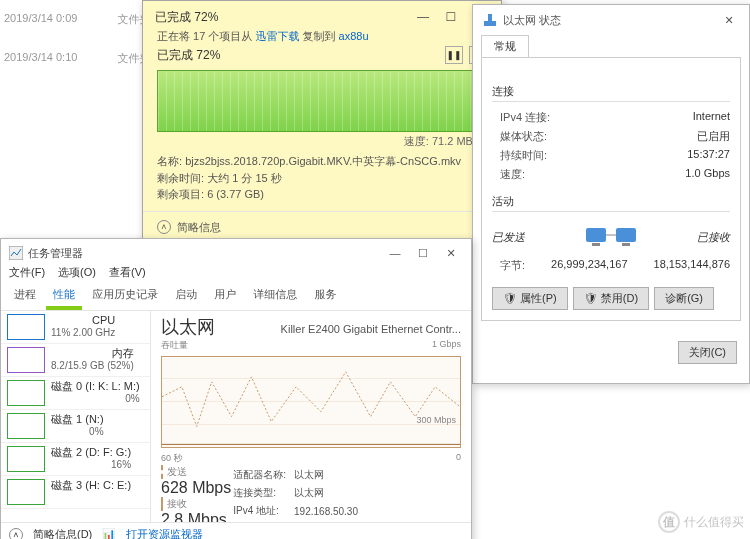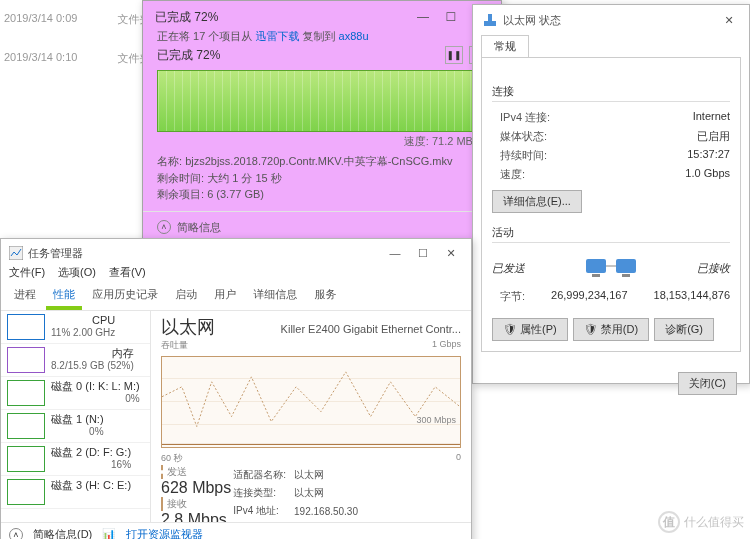--- a/index.html
+++ b/index.html
@@ -3,21 +3,21 @@
 <meta charset="utf-8">
 <style>
   * { box-sizing: border-box; margin: 0; padding: 0; font-family: "Microsoft YaHei", "Segoe UI", sans-serif; }
   body { width: 750px; height: 539px; background: #fff; position: relative; overflow: hidden; font-size: 11px; color: #333; }
 
   
   .bg-explorer { position: absolute; left: 0; top: 0; font-size: 11px; color: #999; }
   .bg-row { display: flex; gap: 40px; padding: 12px 4px; }
 
   
-  .copy-dlg { position: absolute; left: 142px; top: 0; width: 360px; background: #f0abfc; border: 1px solid #a5a5a5; box-shadow: 2px 2px 8px rgba(0,0,0,.25); }
+  .copy-dlg { position: absolute; left: 142px; top: 0; width: 360px; background: #fef9c3; border: 1px solid #a5a5a5; box-shadow: 2px 2px 8px rgba(0,0,0,.25); }
   .copy-title { display: flex; align-items: center; padding: 6px 8px 2px 12px; font-size: 12px; }
   .copy-title .sp { flex: 1; }
   .wbtn { width: 28px; height: 20px; display: inline-flex; align-items: center; justify-content: center; color: #555; }
   .copy-sub { padding: 0 14px; font-size: 11px; color: #555; }
   .copy-sub .lnk { color: #0066cc; }
   .copy-prog-row { display: flex; align-items: center; padding: 2px 14px 4px; font-size: 12px; }
   .copy-prog-row .pbtn { width: 18px; height: 18px; border: 1px solid #aaa; display: inline-flex; align-items: center; justify-content: center; margin-left: 6px; font-size: 9px; }
   .copy-graph { margin: 2px 14px 2px; height: 62px; background: linear-gradient(#b9e87e,#7ed24a); position: relative; border: 1px solid #5aa52c; }
   .copy-graph::after { content:""; position:absolute; inset:0; background: repeating-linear-gradient(90deg, rgba(255,255,255,.25) 0 1px, transparent 1px 8px); }
   .copy-speed { text-align: right; padding: 0 14px 4px; font-size: 11px; color: #666; }
@@ -104,21 +104,21 @@
     <span>正在将 17 个项目从 </span><span class="lnk">迅雷下载</span><span> 复制到 </span><span class="lnk">ax88u</span>
   </div>
   <div class="copy-prog-row">
     <span style="flex:1">已完成 72%</span>
     <span class="pbtn">❚❚</span>
     <span class="pbtn">✕</span>
   </div>
   <div class="copy-graph"></div>
   <div class="copy-speed">速度: 71.2 MB/秒</div>
   <div class="copy-info">
-    <div><span>名称: </span><span>bjzs2bjss.2018.720p.Contr.MKV.中英字幕-CnSCG.mkv</span></div>
+    <div><span>名称: </span><span>bjzs2bjss.2018.720p.Gigabit.MKV.中英字幕-CnSCG.mkv</span></div>
     <div><span>剩余时间: </span><span>大约 1 分 15 秒</span></div>
     <div><span>剩余项目: </span><span>6 (3.77 GB)</span></div>
   </div>
   <div class="copy-foot">
     <span class="chev">˄</span>
     <span>简略信息</span>
   </div>
 </div>
 
 <div class="eth-dlg">
@@ -143,21 +143,20 @@
         <span>已启用</span>
       </div>
     <div class="eth-row">
         <span class="k">持续时间:</span>
         <span>15:37:27</span>
       </div>
     <div class="eth-row">
         <span class="k">速度:</span>
         <span>1.0 Gbps</span>
       </div>
-    <div><span class="eth-btn">详细信息(E)...</span></div>
 
     <div class="eth-sec" style="margin-top:10px">活动</div>
     <div class="eth-hr"></div>
     <div class="eth-act">
       <span>已发送</span>
       <div class="eth-act-mid">
         <svg width="54" height="30">
           <rect x="2" y="6" width="20" height="14" rx="2" fill="#4a90d9"></rect>
             <rect x="8" y="21" width="8" height="3" fill="#888"></rect>
           <rect x="32" y="6" width="20" height="14" rx="2" fill="#4a90d9"></rect>

